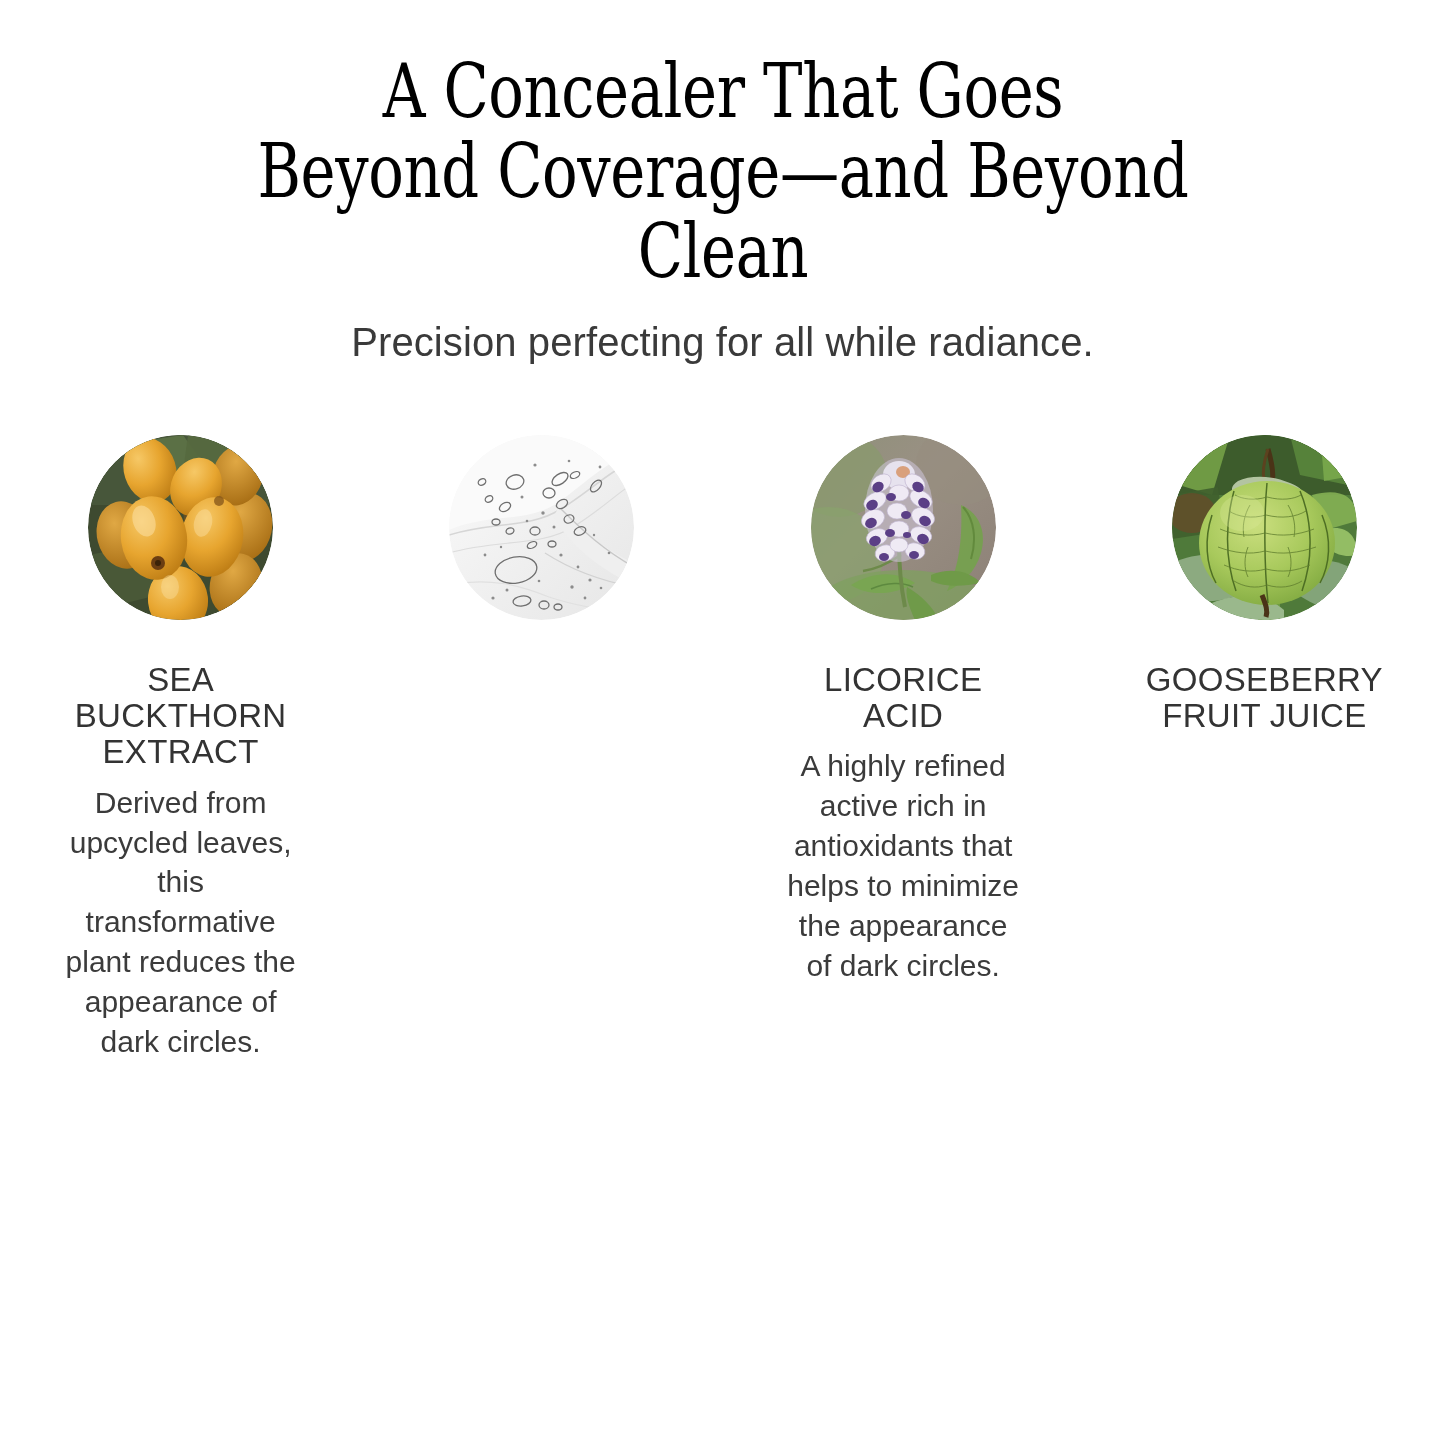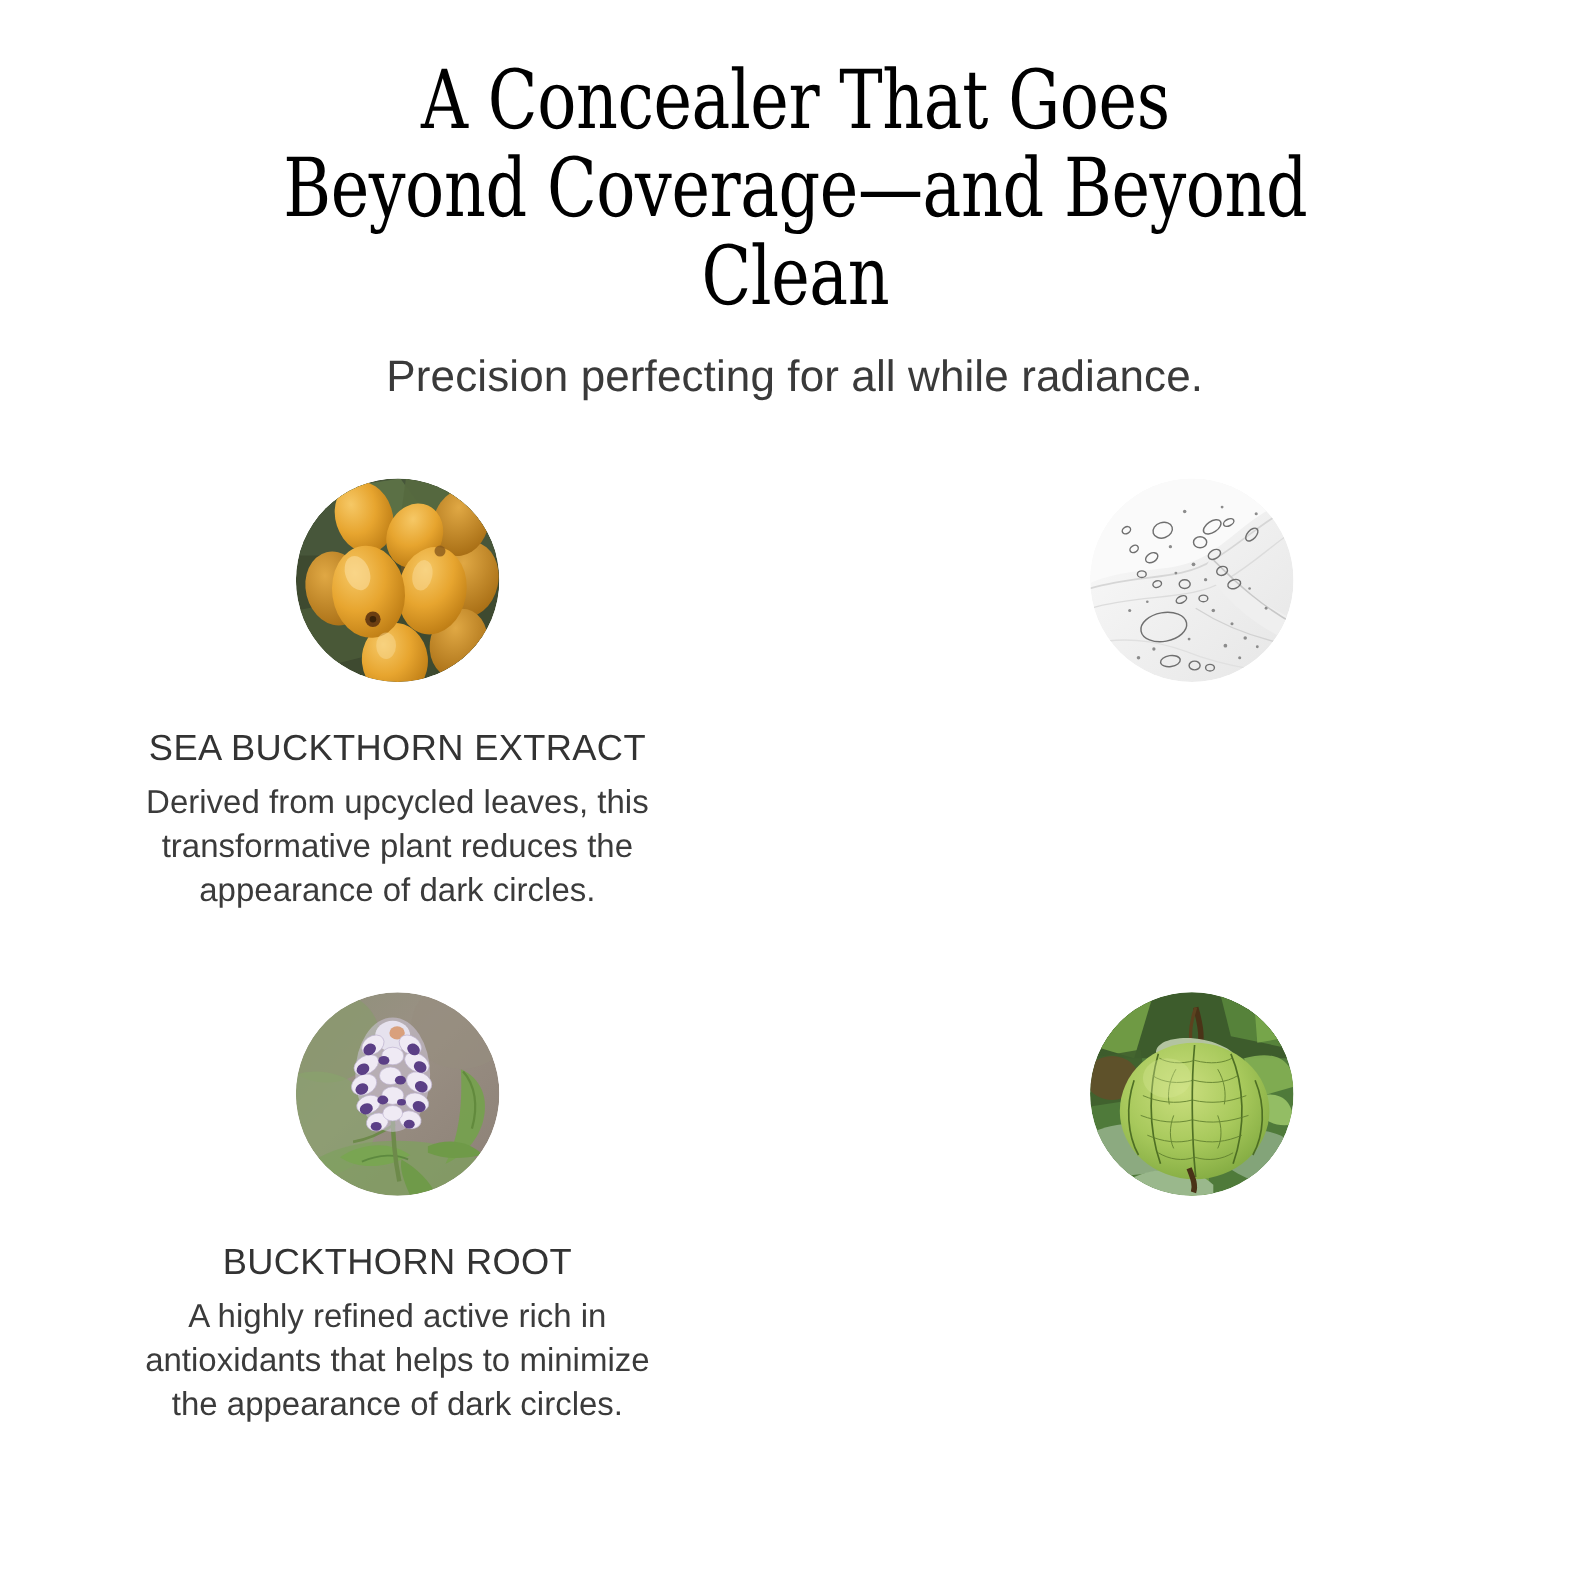--- a/index.html
+++ b/index.html
@@ -48,21 +48,21 @@
     font-size: 40px;
     color: #3a3a3a;
     letter-spacing: 0.1px;
   }
 
   
   .grid {
     position: relative;
     margin-top: 70px;
     display: grid;
-    grid-template-columns: 1fr 1fr;
+    grid-template-columns: 1fr 1fr 1fr 1fr;
     grid-template-rows: auto auto;
     row-gap: 72px;
   }
   .card {
     display: flex;
     flex-direction: column;
     align-items: center;
     padding: 0 60px;
     box-sizing: border-box;
   }
@@ -289,21 +289,21 @@
                 <ellipse cx="103" cy="120" rx="5" ry="4"></ellipse>
                 <ellipse cx="80" cy="62" rx="5" ry="4"></ellipse>
                 <ellipse cx="95" cy="80" rx="5" ry="4"></ellipse>
                 <ellipse cx="79" cy="98" rx="5" ry="4"></ellipse>
                 <ellipse cx="96" cy="100" rx="4" ry="3"></ellipse>
               </g>
             </g>
           </g>
         </svg>
       </div>
-      <div class="card-title">BUCKTHORN ROOT</div>
+      <div class="card-title">LICORICE ACID</div>
       <div class="card-desc">A highly refined active rich in antioxidants that helps to minimize the appearance of dark circles.</div>
     </div>
 
     <div class="card">
       <div class="thumb">
         <svg viewBox="0 0 185 185" xmlns="http://www.w3.org/2000/svg">
           <defs>
             <clipPath id="c4">
                 <circle cx="92.5" cy="92.5" r="92.5"></circle>
               </clipPath>
@@ -355,16 +355,17 @@
               <path d="M78 70 C72 80 70 92 72 102"></path>
               <path d="M116 70 C122 80 124 92 122 102"></path>
               <path d="M76 112 C72 122 72 134 76 142"></path>
               <path d="M116 112 C120 122 120 134 116 142"></path>
             </g>
             <ellipse cx="70" cy="78" rx="22" ry="18" fill="#d7e896" opacity="0.35"></ellipse>
             <path d="M90 160 C94 170 96 176 94 182" stroke="#4a3317" stroke-width="5" fill="none"></path>
           </g>
         </svg>
       </div>
+      <div class="card-title">GOOSEBERRY FRUIT JUICE</div>
     </div>
 
   </div>
 </div>
 
 </body></html>

